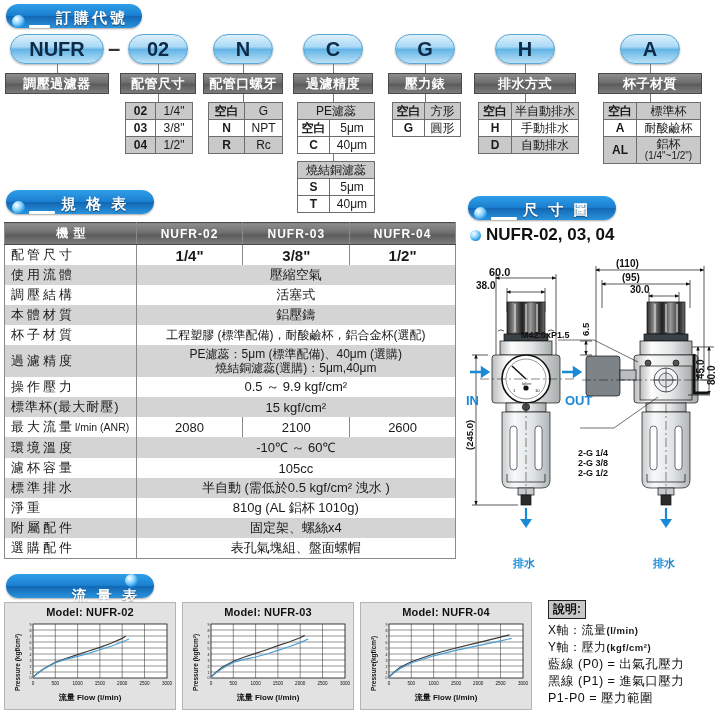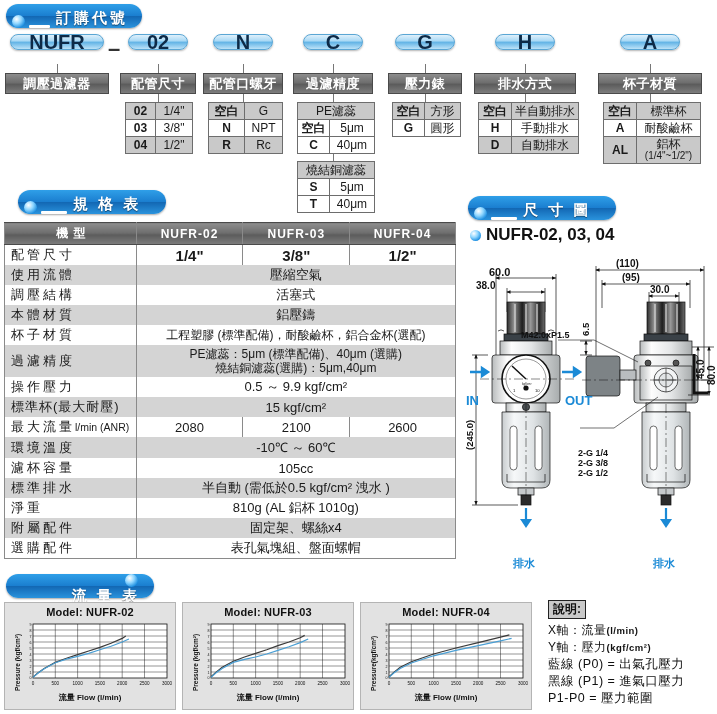--- a/index.html
+++ b/index.html
@@ -34,21 +34,21 @@
   }
   .banner .btxt{
     color:#ffffff; font-size:15px; font-weight:bold;
     letter-spacing:3px; text-shadow:0 1px 1px rgba(0,0,0,.45);
     white-space:nowrap;
   }
 
   
   .pill{
     position:absolute;
-    height:16px;
+    height:30px;
     border-radius:15px;
     background:linear-gradient(180deg,#dff0fb 0%,#a9d9f5 42%,#63b4e6 52%,#bce2f8 100%);
     border:1px solid #5aa6d4;
     display:flex;align-items:center;justify-content:center;
     font-size:20px;font-weight:bold;color:#0d2a47;
     box-shadow:0 1px 2px rgba(0,0,0,.3);
   }
   .dashsep{
     position:absolute;font-size:22px;font-weight:bold;color:#333;
   }
@@ -297,21 +297,21 @@
   <tr class="g">
     <td class="k">AL</td>
     <td style="line-height:11px;padding:2px 2px;">
       <div>鋁杯</div>
       <div style="font-size:10px;">(1/4"~1/2")</div>
     </td>
   </tr>
 </tbody>
   </table>
 
-<div class="banner" style="left:18px;top:190px;width:148px;">
+<div class="banner" style="left:6px;top:190px;width:148px;">
   <span class="dot"></span>
   <span class="dash"></span>
   <span class="btxt">規 格 表</span>
 </div>
 
 <table class="spec" style="left:4px;top:222px;width:452px;">
   <tbody>
       <tr class="hdr">
     <td class="lbl" style="text-align:center;">機      型</td>
     <td style="width:107px;">NUFR-02</td>
@@ -545,21 +545,21 @@
 
     <line x1="152" y1="176" x2="196" y2="145" stroke="#111" stroke-width="0.6"></line>
     <line x1="118" y1="176" x2="152" y2="176" stroke="#111" stroke-width="0.6"></line>
   </g>
 </svg>
 
 <div class="dimtxt" style="left:489px;top:266px;font-size:11px;">60.0</div>
 <div class="dimtxt" style="left:476px;top:280px;font-size:10px;">38.0</div>
 <div class="dimtxt" style="left:616px;top:258px;font-size:10px;">(110)</div>
 <div class="dimtxt" style="left:622px;top:272px;font-size:10px;">(95)</div>
-<div class="dimtxt" style="left:650px;top:284px;font-size:10px;">30.0</div>
+<div class="dimtxt" style="left:630px;top:284px;font-size:10px;">30.0</div>
 <div class="dimtxt" style="left:521px;top:330px;font-size:9px;">M42.0xP1.5</div>
 <div class="dimtxt" style="left:580px;top:336px;font-size:9.5px;transform:rotate(-90deg);transform-origin:left top;">6.5</div>
 <div class="dimtxt" style="left:464px;top:450px;font-size:9.5px;transform:rotate(-90deg);transform-origin:left top;">(245.0)</div>
 <div class="dimtxt" style="left:706px;top:385px;font-size:10px;transform:rotate(-90deg);transform-origin:left top;">80.0</div>
 <div class="dimtxt" style="left:695px;top:379px;font-size:10px;transform:rotate(-90deg);transform-origin:left top;">45.0</div>
 
 <div class="flowlbl" style="left:466px;top:393px;">IN</div>
 <div class="flowlbl" style="left:565px;top:393px;">OUT</div>
 <div class="drainlbl" style="left:513px;top:556px;">排水</div>
 <div class="drainlbl" style="left:653px;top:556px;">排水</div>

